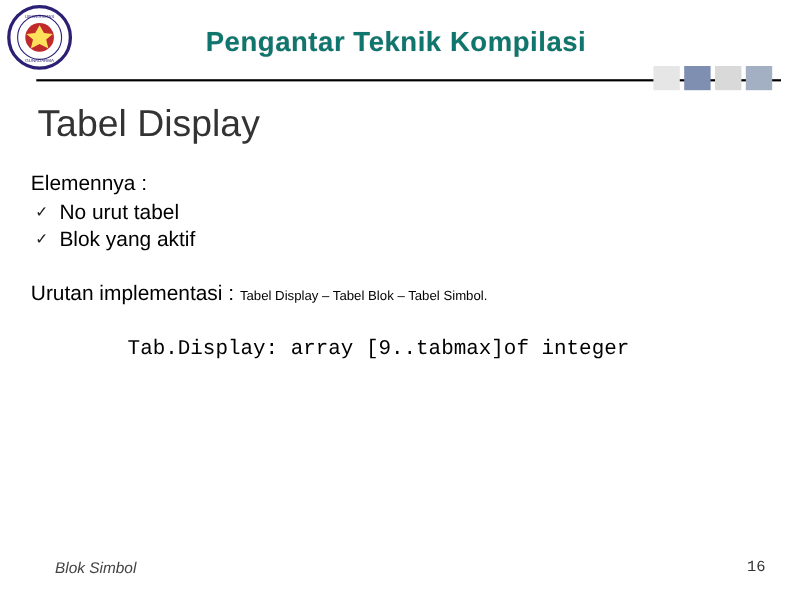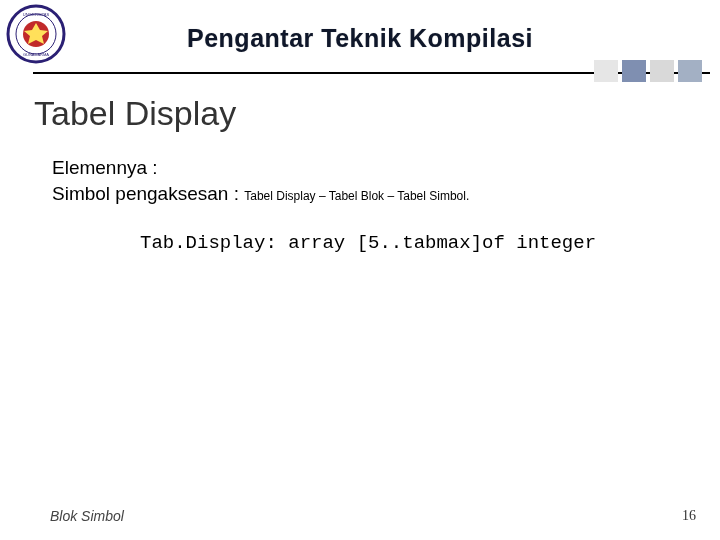--- a/index.html
+++ b/index.html
@@ -29,21 +29,21 @@
   .main-title {
     position: absolute;
     left: 0;
     right: 0;
     top: 24px;
     text-align: center;
     font-family: "Arial Narrow", Arial, sans-serif;
     font-weight: bold;
     font-size: 25px;
     letter-spacing: 0.5px;
-    color: #0f172a;
+    color: #0f766e;
     text-shadow: 0 0 1px #bbb;
   }
 
   .hr-line {
     position: absolute;
     left: 33px;
     right: 10px;
     top: 72px;
     height: 2px;
     background: #000;
@@ -70,21 +70,21 @@
     left: 34px;
     top: 94px;
     font-family: "Arial Narrow", Arial, sans-serif;
     font-size: 34px;
     color: #333;
     text-align: right;
   }
 
   .content {
     position: absolute;
-    left: 52px;
+    left: 28px;
     top: 156px;
     right: 30px;
     font-size: 19px;
     line-height: 1.25;
     color: #000;
   }
 
   .elem-head {
     margin-bottom: 2px;
   }
@@ -134,21 +134,21 @@
     font-family: "Arial Narrow", Arial, sans-serif;
     font-style: italic;
     font-size: 14px;
     color: #444;
   }
 
   .footer-right {
     position: absolute;
     right: 24px;
     bottom: 16px;
-    font-family: Liberation Serif, serif;
+    font-family: Liberation Mono, monospace;
     font-size: 14px;
     color: #333;
   }
 </style>
 </head>
 <body>
 
 <div class="header-region">
   <div class="logo">
     <svg viewBox="0 0 60 60" width="60" height="60">
@@ -167,24 +167,28 @@
     <div class="bar b2"></div>
     <div class="bar b3"></div>
     <div class="bar b4"></div>
   </div>
 </div>
 
 <div class="slide-title">Tabel Display</div>
 
 <div class="content">
   <div class="elem-head">Elemennya :</div>
+  <ul class="check">
+    <li>No urut tabel</li>
+    <li>Blok yang aktif</li>
+  </ul>
 
   <div class="para">
     <div>
-      <span>Simbol pengaksesan : </span><span class="small-inline">Tabel Display – Tabel Blok – Tabel Simbol.</span>
+      <span>Urutan implementasi : </span><span class="small-inline">Tabel Display – Tabel Blok – Tabel Simbol.</span>
     </div>
   </div>
 
-  <div class="code-line">Tab.Display: array [5..tabmax]of integer</div>
+  <div class="code-line">Tab.Display: array [9..tabmax]of integer</div>
 </div>
 
 <div class="footer-left">Blok Simbol</div>
 <div class="footer-right">16</div>
 
 </body></html>

